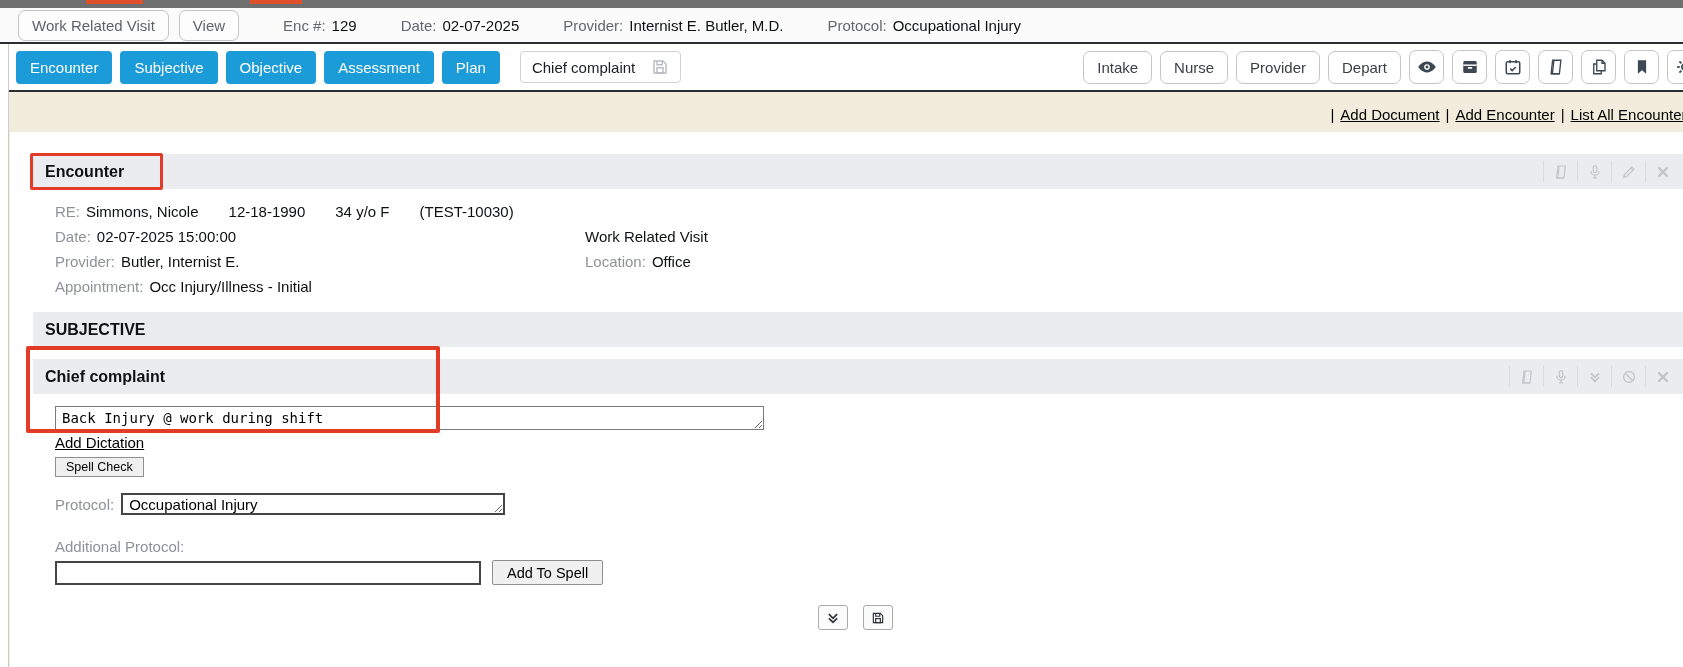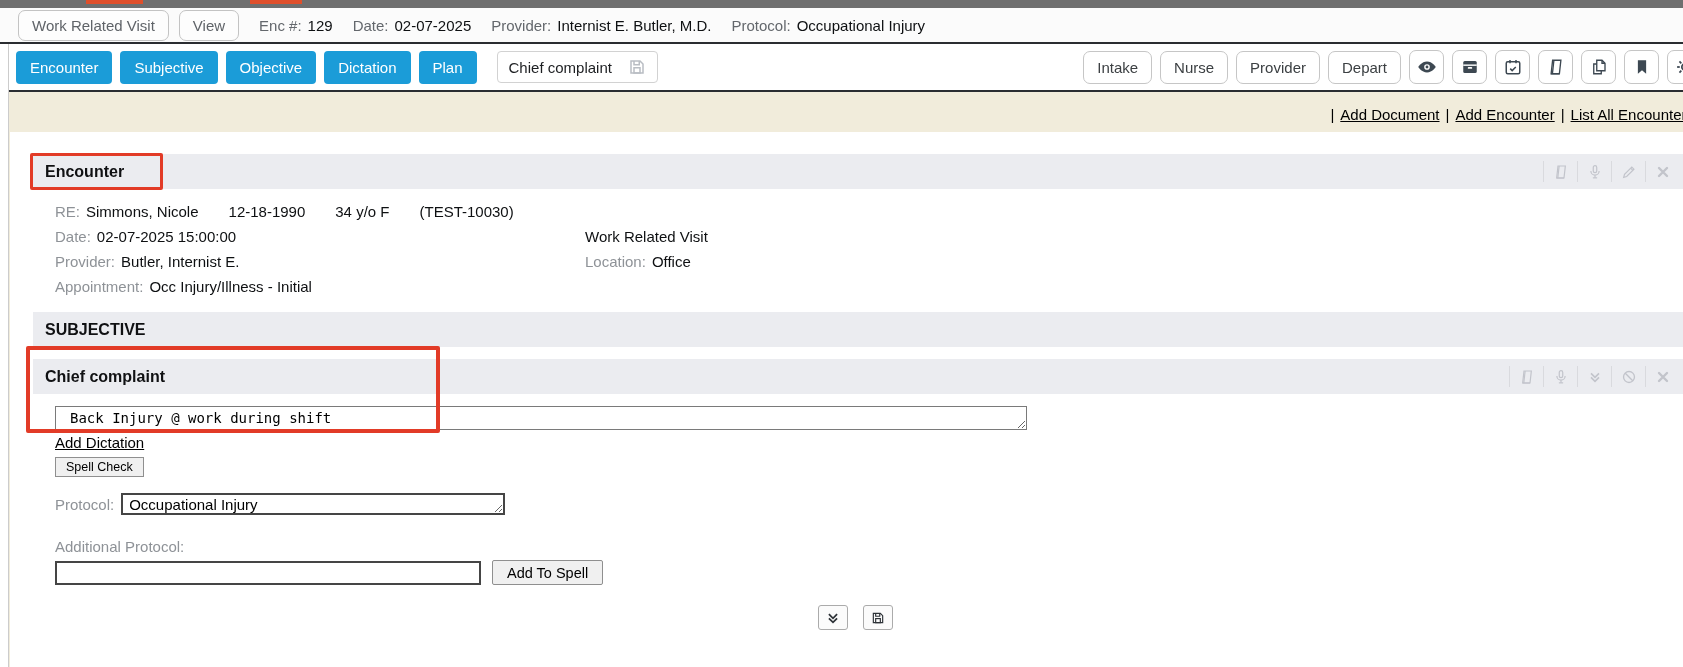--- a/index.html
+++ b/index.html
@@ -11,21 +11,21 @@
   .browser-strip { position:relative; height:8px; background:#6f6f6f; }
   .seg { position:absolute; top:0; height:4px; background:#df4f2b; }
   .seg1 { left:86px; width:57px; }
   .seg2 { left:250px; width:52px; }
 
   
   .topbar { height:36px; background:#fbfbfb; border-bottom:2px solid #2a2d31;
             display:flex; align-items:center; padding:0 0 0 18px; gap:10px; }
   .btn-outline { font-family:inherit; font-size:15px; color:#5f6368; background:#fdfdfd;
                  border:1px solid #c3c3c3; border-radius:7px; padding:6px 13px; cursor:pointer; }
-  .tb-field { font-size:15px; margin-left:10px; white-space:nowrap; }
+  .tb-field { font-size:15px; margin-left:34px; white-space:nowrap; }
   .tb-field .lbl { color:#63676c; margin-right:6px; }
   .tb-field .val { color:#0e1012; }
 
   
   .navbar { height:48px; background:#ffffff; border-bottom:2px solid #2a2d31;
             display:flex; align-items:center; padding:0 0 0 16px; gap:8px; }
   .btn-blue { font-family:inherit; font-size:15px; color:#fff; background:#1b9cd8;
               border:none; border-radius:4px; padding:8px 14px; cursor:pointer; }
   .current-form { display:flex; align-items:center; gap:16px; margin-left:12px;
                   border:1px solid #d2d2d2; border-radius:4px; background:#fff;
@@ -63,23 +63,23 @@
   .patient-info { margin:10px 0 0 22px; font-size:15px; color:#0e1012; }
   .pi-line { height:25px; display:flex; align-items:center; }
   .pi-row { display:grid; grid-template-columns:530px auto; height:25px; align-items:center; }
   .pi-cell { display:flex; align-items:center; white-space:nowrap; }
   .pi-lbl { color:#8e9297; margin-right:6px; }
   .gap { margin-right:30px; }
   .payer-lbl { margin-left:7px; }
 
   
   .inner { margin-left:22px; }
-  .cc-textarea { display:block; margin-top:12px; width:972px; height:24px;
+  .cc-textarea { display:block; margin-top:12px; width:709px; height:24px;
                  border:1px solid #7a7a7a; background:#fff; resize:both;
-                 font:14px "DejaVu Sans Mono", monospace; color:#000; padding:3px 14px; line-height:16px; }
+                 font:14px "DejaVu Sans Mono", monospace; color:#000; padding:3px 6px; line-height:16px; }
   .add-dictation { display:inline-block; margin-top:4px; font-size:15px; color:#000;
                    text-decoration:underline; cursor:pointer; }
   .spell-btn { display:block; margin-top:5px; font-family:inherit; font-size:12.5px; color:#000;
                background:#f0f0f0; border:1px solid #8f8f8f; border-radius:0; padding:2px 10px; cursor:pointer; }
   .proto-row { margin-top:16px; display:flex; align-items:center; font-size:15px; }
   .proto-row .pi-lbl { margin-right:7px; }
   .proto-input { width:384px; height:22px; border:2px solid #454545; resize:both;
                  font:15px "Liberation Sans", sans-serif; color:#000; padding:1px 6px; }
   .addproto-label { margin-top:23px; font-size:15px; color:#8e9297; }
   .addproto-row { margin-top:5px; display:flex; align-items:center; gap:11px; }
@@ -125,21 +125,21 @@
     </div>
     <div class="tb-field">
       <span class="lbl">Protocol:</span><span class="val">Occupational Injury</span>
     </div>
   </div>
 
   <div class="navbar">
     <button class="btn-blue">Encounter</button>
     <button class="btn-blue">Subjective</button>
     <button class="btn-blue">Objective</button>
-    <button class="btn-blue">Dictation</button>
+    <button class="btn-blue">Assessment</button>
     <button class="btn-blue">Plan</button>
     <div class="current-form">
       <span>Chief complaint</span>
       <svg class="ic" viewBox="0 0 24 24" fill="none" stroke="currentColor" stroke-width="2">
         <path d="M4 4h12l4 4v12H4z"></path>
           <path d="M8 4v5h7V4"></path>
           <rect x="8" y="13" width="8" height="7"></rect>
       </svg>
     </div>
     <div class="nav-spacer"></div>

